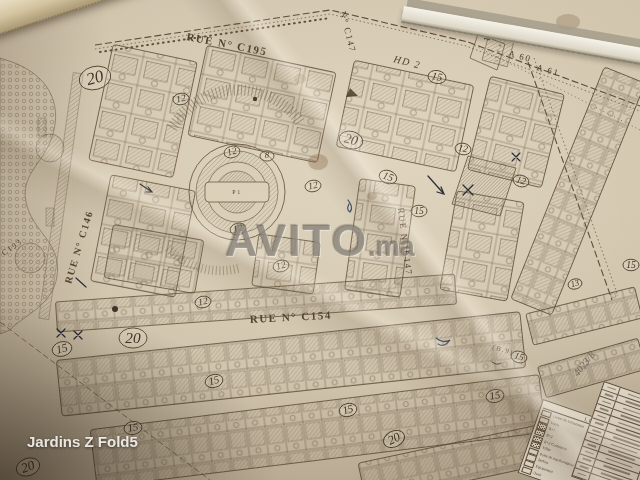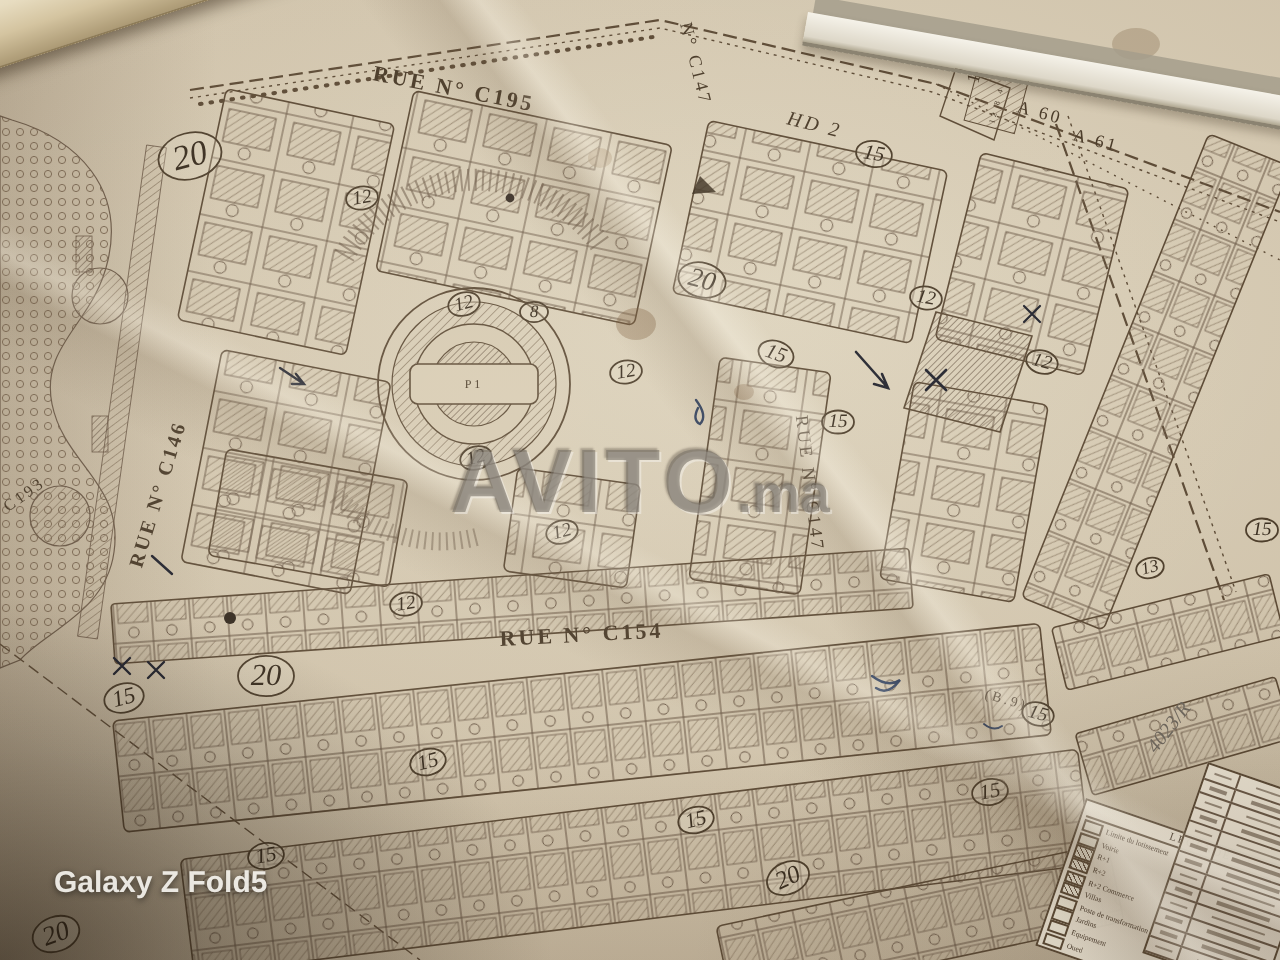--- a/index.html
+++ b/index.html
@@ -446,14 +446,14 @@
 
   <div class="creases"></div>
   <div class="rod"></div>
   <div class="ledge"></div>
   <div class="beam"></div>
   <div class="vignette"></div>
 
   <div class="wm-avito">
     <span>AVITO</span><span class="sfx">.ma</span>
   </div>
-  <div class="wm-dev">Galaxy Z Fold5</div>
+  <div class="wm-dev">Jardins Z Fold5</div>
 </div>
 
 </body></html>

